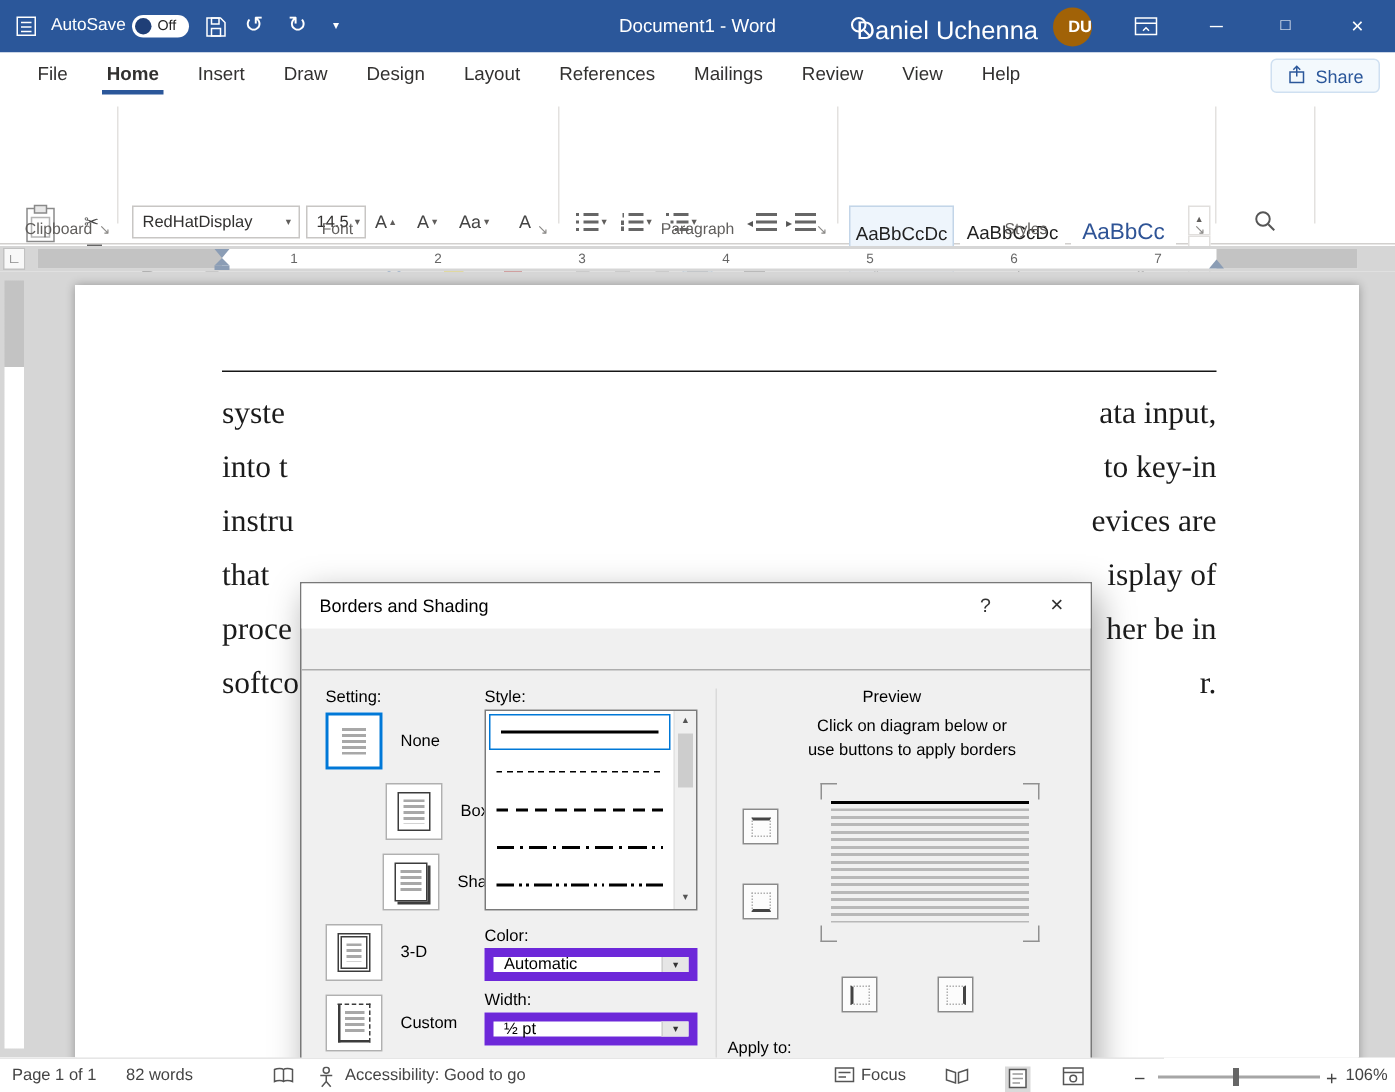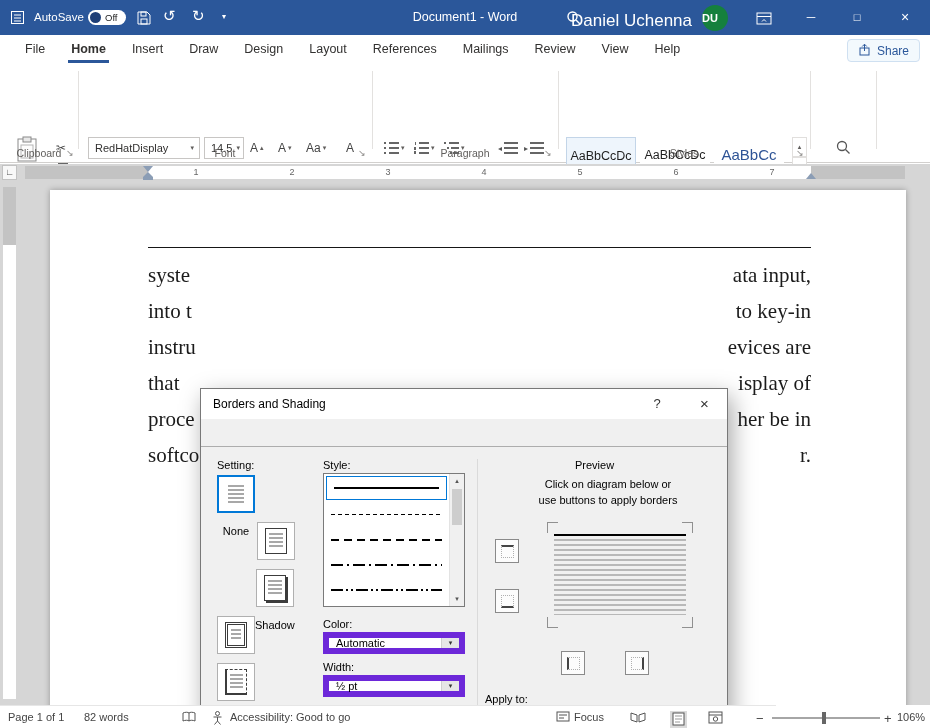--- a/index.html
+++ b/index.html
@@ -17,21 +17,21 @@
   #tb-pill .state{position:absolute;left:17px;top:1px;font-size:9.5px;color:#222;line-height:13px;}
   #tb-save{position:absolute;left:136px;top:10px;}
   #tb-undo{position:absolute;left:163px;top:7px;font-size:15px;}
   #tb-redo{position:absolute;left:192px;top:7px;font-size:15px;}
   #tb-more{position:absolute;left:222px;top:12px;font-size:8px;}
   #tb-title{position:absolute;left:0;right:0;top:0;height:35px;line-height:35px;text-align:center;
             font-size:12.5px;pointer-events:none;}
   #tb-search{position:absolute;left:566px;top:10px;}
   #tb-username{position:absolute;right:238px;top:11px;font-size:17px;}
   #tb-avatar{position:absolute;left:702px;top:5px;width:26px;height:26px;border-radius:50%;
-             background:#15803d;text-align:left;line-height:26px;font-size:11px;font-weight:700;}
+             background:#a16207;text-align:right;line-height:26px;font-size:11px;font-weight:700;}
   #tb-ribbonopt{position:absolute;left:756px;top:11px;}
   .winbtn{position:absolute;top:0;width:46px;height:35px;line-height:35px;text-align:center;font-size:12px;}
   #tb-min{left:788px;} #tb-max{left:834px;font-size:11px;} #tb-close{left:880px;width:50px;font-size:14px;}
 
   
   #menubar{position:absolute;left:0;top:35px;width:930px;height:30px;background:#fff;display:flex;
            align-items:stretch;padding-left:12px;}
   .mtab{padding:0 13px;line-height:29px;font-size:12.5px;color:#323130;position:relative;}
   .mtab.active{font-weight:700;}
   .mtab.active::after{content:"";position:absolute;left:10px;right:10px;bottom:2px;height:3px;background:#2b579a;}
@@ -162,21 +162,21 @@
   #dlg-title{position:absolute;left:12px;top:8px;font-size:12px;}
   #dlg-help{position:absolute;left:436px;top:0;width:40px;height:30px;text-align:center;line-height:30px;font-size:13px;color:#333;}
   #dlg-close{position:absolute;left:481px;top:0;width:45px;height:30px;text-align:center;line-height:30px;font-size:15px;color:#333;}
   #dlg-tabs{position:absolute;left:8px;top:37px;display:flex;align-items:flex-end;}
   .dtab{border:1px solid #adadad;border-bottom:none;background:#ececec;padding:3px 9px 4px;font-size:11px;}
   .dtab.active{background:#f0f0f0;position:relative;z-index:3;margin-bottom:-1px;padding-bottom:6px;}
   .dtab.active span{outline:1px dotted #8a8a8a;outline-offset:1px;}
   #dlg-strip{position:absolute;left:0;right:0;top:57px;border-top:1px solid #adadad;}
   .dl{position:absolute;}
   #l-setting{left:16px;top:70px;}
-  .set-item{position:absolute;left:16px;display:flex;align-items:center;gap:12px;flex-direction:column;}
+  .set-item{position:absolute;left:16px;display:flex;align-items:center;gap:12px;}
   #set-0{top:86px;} #set-1{top:133px;padding-left:40px;} #set-2{top:180px;padding-left:38px;} #set-3{top:227px;} #set-4{top:274px;}
   .set-ic{width:38px;height:38px;background:#fff;border:1px solid #b0b0b0;display:flex;align-items:center;justify-content:center;}
   .set-item.selected .set-ic{border:2px solid #0078d7;}
   .mini{width:22px;height:26px;position:relative;background:#fff;}
   .mini::before{content:"";position:absolute;left:3px;right:3px;top:4px;bottom:4px;
                 background:repeating-linear-gradient(#a8a8a8 0 2px,transparent 2px 4px);}
   .mini.box{border:1px solid #3c3c3c;}
   .mini.shadow{border:1px solid #3c3c3c;box-shadow:2px 2px 0 0 #3c3c3c;}
   .mini.threed{border:3px double #3c3c3c;}
   .mini.custom{border:1px dashed #3c3c3c;border-left:2px solid #3c3c3c;border-bottom:2px solid #3c3c3c;}

